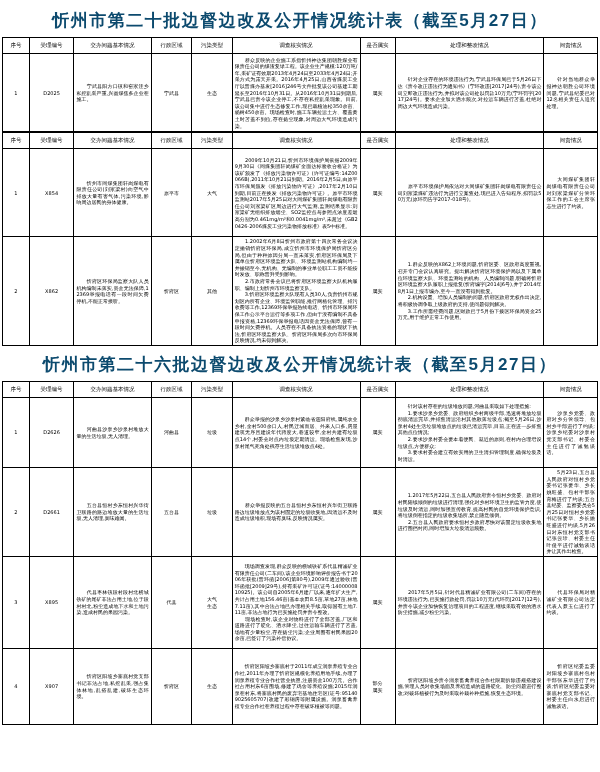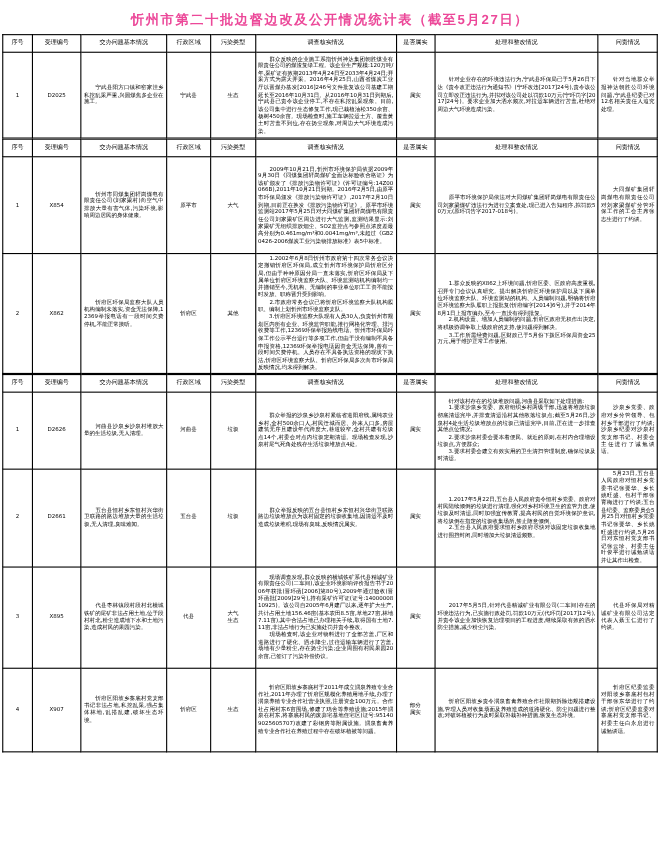--- a/index.html
+++ b/index.html
@@ -1,21 +1,21 @@
 <!DOCTYPE html>
 <html><head>
 <meta charset="utf-8">
 <style>
   html,body{margin:0;padding:0;background:#ffffff;}
   body{width:600px;color:#000;font-family:"DejaVu Sans","Liberation Sans",sans-serif;}
   .page{width:600px;box-sizing:border-box;padding:2px 2px 4px 2px;background:#fff;}
   .sec{margin:0;}
   .tbl-title{font-family:"Liberation Sans","DejaVu Sans",sans-serif;font-weight:bold;
-    font-size:12px;line-height:1.2;text-align:center;letter-spacing:1.5px;
-    margin:9px 0 6px 0;color:#ec4899;}
+    font-size:17px;line-height:1.2;text-align:center;letter-spacing:1.5px;
+    margin:9px 0 6px 0;color:#0c4a6e;}
   table{width:100%;border-collapse:collapse;table-layout:fixed;background:#fff;}
   th,td{border:1px solid #000;font-size:5px;line-height:1.32;padding:1px 2px;
     vertical-align:middle;word-break:break-all;overflow:hidden;color:#000;}
   th{font-weight:normal;font-size:5.5px;text-align:center;height:13px;padding:1px;}
   td.c{text-align:center;white-space:pre-line;}
   td.j{text-align:justify;white-space:pre-line;}
   col.w1{width:4.5%;} col.w2{width:7.5%;} col.w3{width:13%;}
   col.w4{width:6.8%;} col.w5{width:6.8%;} col.w6{width:21.5%;}
   col.w7{width:5.9%;} col.w8{width:25%;}  col.w9{width:9%;}
 </style>
@@ -118,20 +118,21 @@
             <td class="j">　　1.群众反映的X862上环境问题,忻府区委、区政府高度重视,召开专门会议认真研究。提出解决忻府区环境保护局以及下属单位环境监察大队、环境监测站的机构、人员编制问题,明确将忻府区环境监察大队履职上报批复(忻府编字[2014]6号),并于2014年8月1日上报市编办,至今一直没有得到批复。
 　　2.机构设置、增加人员编制的问题,忻府区政府无权作出决定,将积极协调争取上级政府的支持,使问题得到解决。
 　　3.工作所需经费问题,区财政已于5月份下拨区环保局资金25万元,用于维护正常工作使用。</td>
             <td class="j"></td>
           </tr>
         </tbody>
     </table>
   </div>
 
   <div class="sec">
+    <div class="tbl-title">忻州市第二十六批边督边改及公开情况统计表（截至5月27日）</div>
     <table>
       <colgroup>
           <col class="w1">
           <col class="w2">
           <col class="w3">
           <col class="w4">
           <col class="w5">
           <col class="w6">
           <col class="w7">
           <col class="w8">

